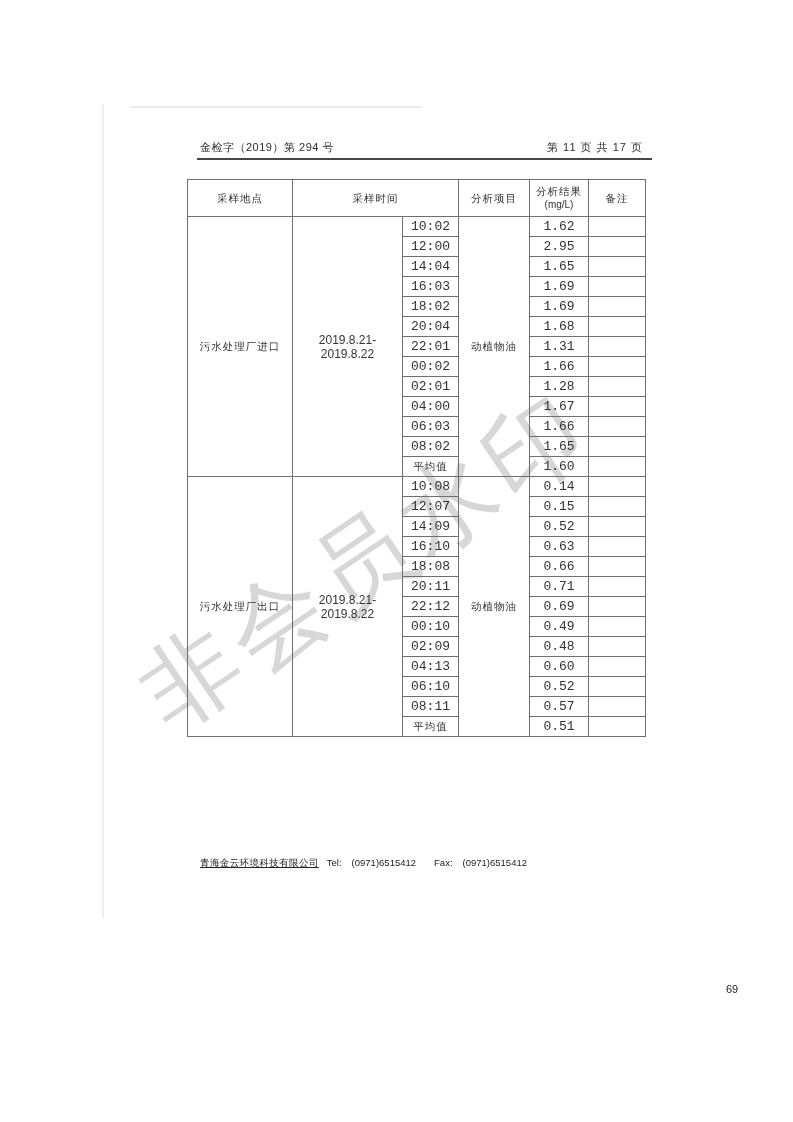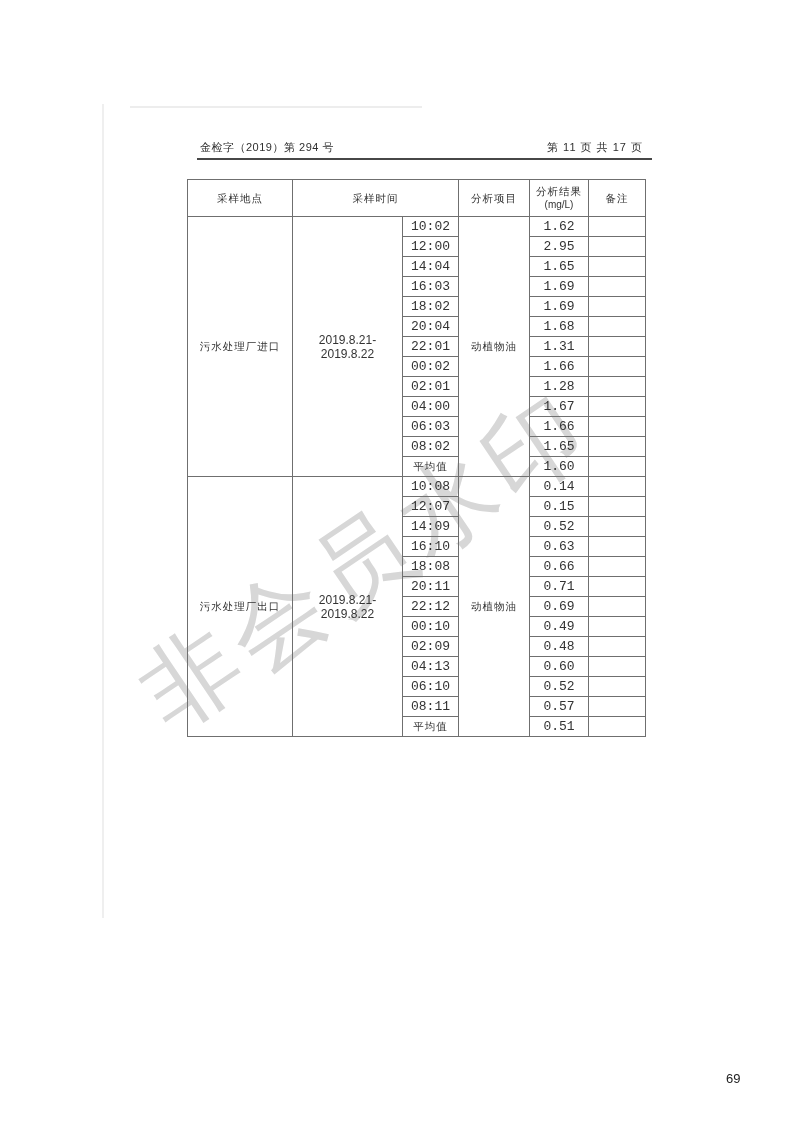--- a/index.html
+++ b/index.html
@@ -45,21 +45,21 @@
   td.num{font-family:"Liberation Mono","DejaVu Sans Mono",monospace;font-size:13px;letter-spacing:0;}
   td.date{font-family:Liberation Sans, sans-serif;font-size:12px;letter-spacing:0;}
   .hdr-sub{letter-spacing:0;font-size:10px;}
 
   
   .footer{position:absolute;left:200px;top:855px;z-index:1;font-size:9.5px;color:#222;line-height:16px;}
   .footer .company{text-decoration:underline;letter-spacing:0.4px;}
   .footer .lbl{margin-left:8px;}
   .footer .val{margin-left:10px;}
   .footer .fax-lbl{margin-left:18px;}
-  .page-number{position:absolute;left:686px;top:1071px;font-size:13px;color:#222;padding-left:40px;}
+  .page-number{position:absolute;left:686px;top:983px;font-size:11px;color:#222;padding-left:40px;}
 </style>
 </head>
 <body>
 
 <div id="page">
 
   <div class="scan-edge-v"></div>
   <div class="scan-edge-h"></div>
 
   <div class="doc-number">金检字（2019）第 294 号</div>
@@ -225,17 +225,20 @@
           <tr>
             <td class="cjk">平均值</td>
             <td class="num">0.51</td>
             <td class="cjk"></td>
           </tr>
         </tbody>
     </table>
   </div>
 
   <div class="footer">
+    <div>
+      <span class="company">青海金云环境科技有限公司</span><span class="lbl">Tel:</span><span class="val">(0971)6515412</span><span class="fax-lbl">Fax:</span><span class="val">(0971)6515412</span>
+    </div>
   </div>
 
   <div class="page-number">69</div>
 
 </div>
 
 </body></html>

